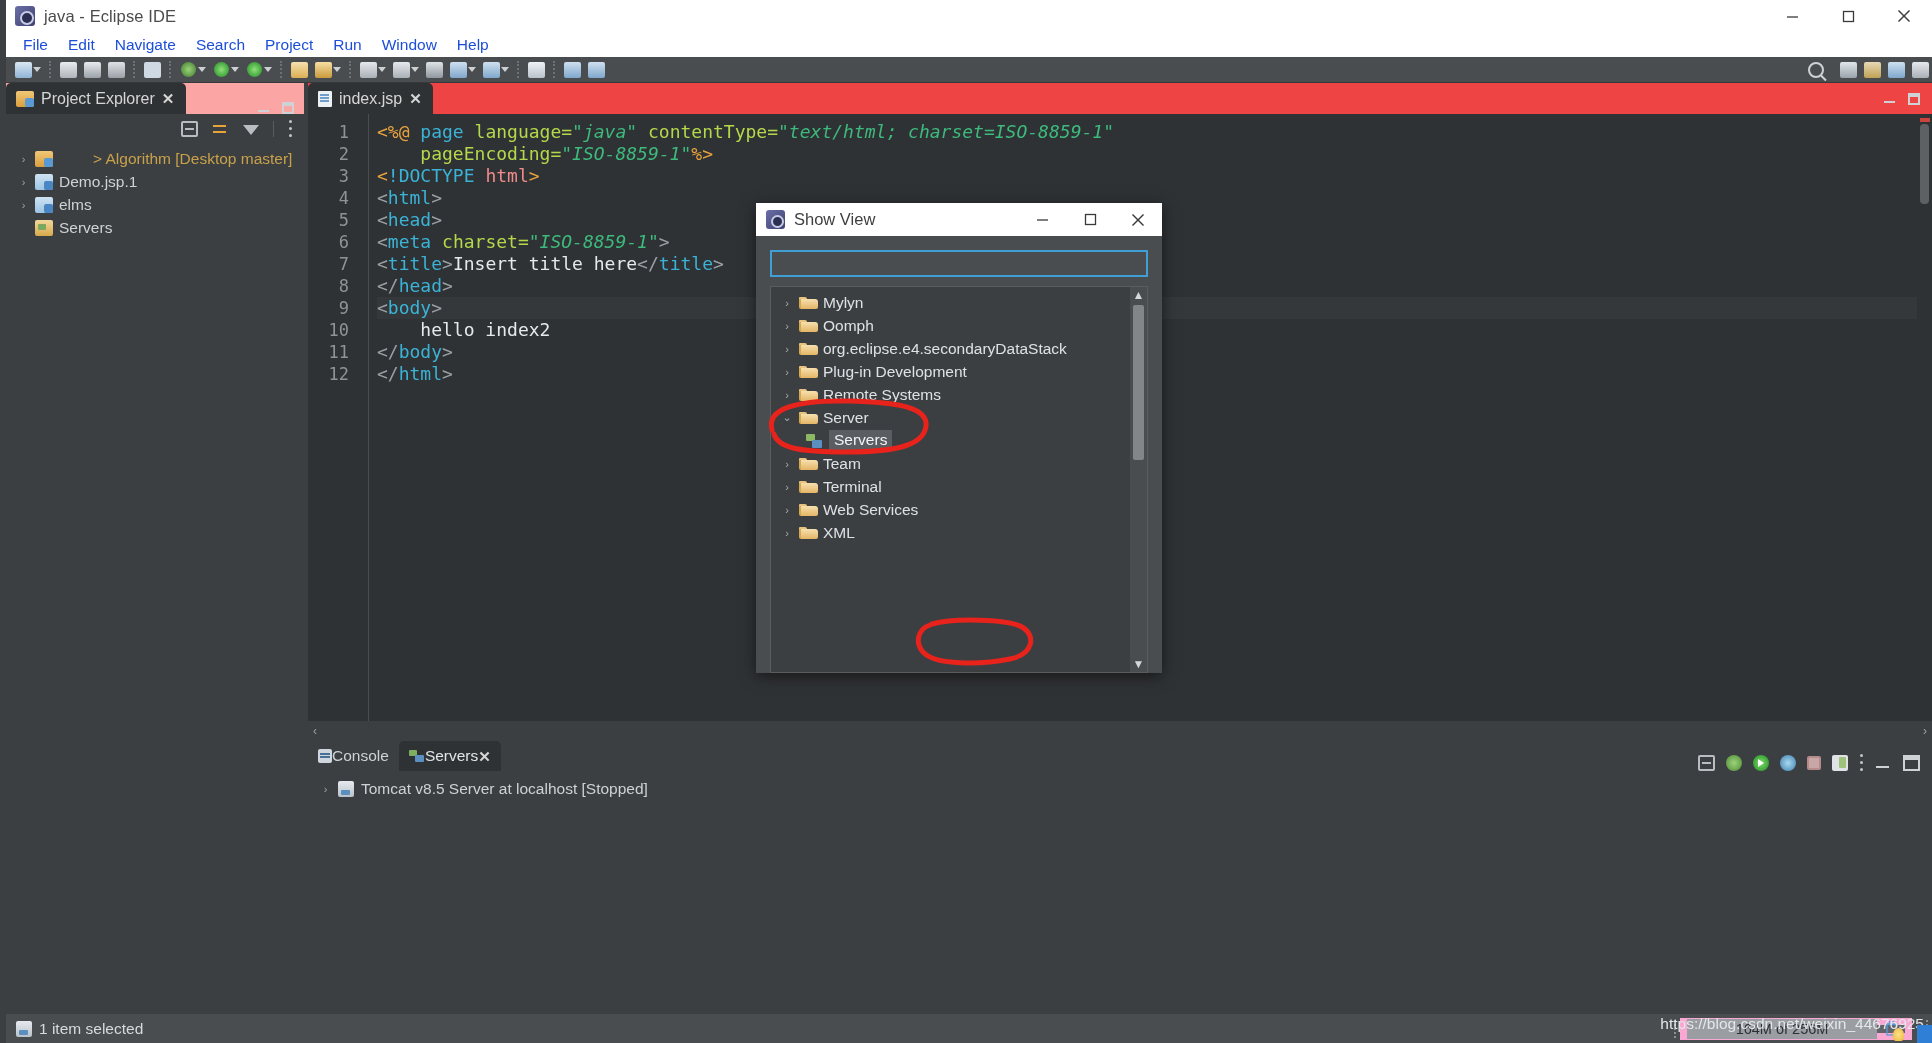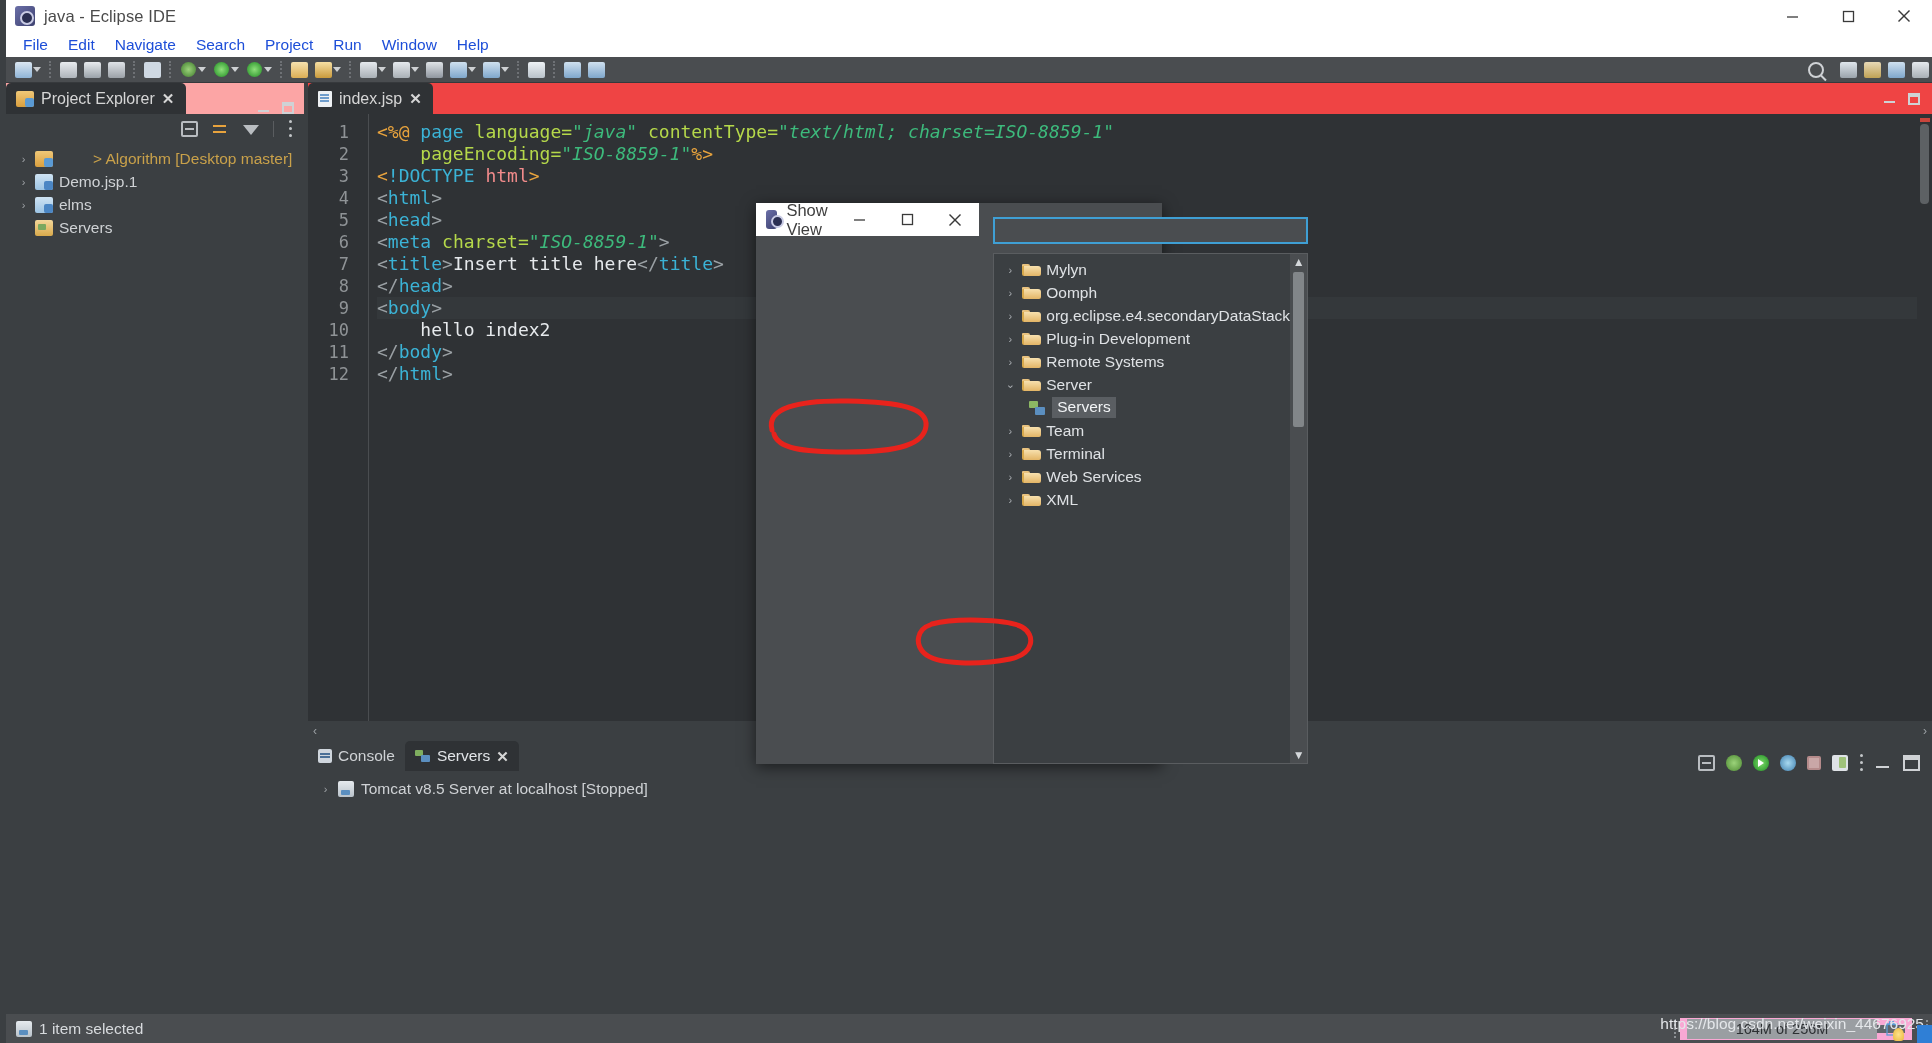--- a/index.html
+++ b/index.html
@@ -200,21 +200,21 @@
   .ed-vscroll { width: 15px; flex: 0 0 15px; background: #2f3235; position: relative; }
   .ed-vthumb { position:absolute; left:3px; top:10px; width:9px; height:80px; background:#5d6164; border-radius:4px; }
   .ed-marker-red { position:absolute; right:2px; top:4px; width:10px; height:4px; background:#c9453c; }
   .ed-hscroll { height: 20px; flex: 0 0 20px; background: #3b3f42; display:flex; align-items:center; justify-content:space-between; padding: 0 5px; }
   .hs-arrow { color:#9ba0a4; font-size: 12px; }
 
   
   .bottom-stack { flex: 1; display: flex; flex-direction: column; min-height: 0; background: #3b3f42; }
   .bv-tabrow { height: 30px; display:flex; align-items: flex-end; background: #3b3f42; }
   .bv-tab {
-    height: 30px; display:flex; align-items:center; gap:6px; padding: 0 10px;
+    height: 30px; display:flex; align-items:center; gap:0; padding: 0 10px;
     font-size: 15.5px; color: #cfd2d5;
   }
   .bv-tab.active { background:#2f3235; border-top-left-radius:5px; border-top-right-radius:5px; color:#e2e5e8; }
   .con-ico { width:14px;height:14px;background:#cfd6dd;border-radius:2px;position:relative; }
   .con-ico::after{content:"";position:absolute;left:2px;top:4px;width:10px;height:2px;box-shadow:0 3px 0 #4a6f96;background:#4a6f96;}
   .srv-ico { width:16px;height:14px;position:relative; }
   .srv-ico::before{content:"";position:absolute;left:0;top:1px;width:8px;height:6px;background:#7fae5f;border-radius:1px;}
   .srv-ico::after{content:"";position:absolute;left:6px;top:6px;width:9px;height:7px;background:#5b8fc0;border-radius:1px;}
   .bv-right { margin-left:auto; display:flex; align-items:center; gap:11px; padding-right: 12px; }
   .bvi { width:17px; height:16px; position:relative; }
@@ -259,23 +259,23 @@
   .watermark {
     position: absolute; right: 8px; top: 1px;
     font-size: 15.5px; color: #e4e7ea; white-space: nowrap;
   }
   .sb-bulb { position:absolute; right: 28px; bottom: 2px; width: 11px; height: 13px;
              background: radial-gradient(#ffe28a,#e9b63c); border-radius: 50% 50% 30% 30%; }
   .sb-blue { position:absolute; right: 0; bottom: 0; width: 15px; height: 18px; background: #2f7fd6; }
 
   
   .dialog {
-    position: absolute; left: 756px; top: 203px; width: 406px; height: 561px;
+    position: absolute; left: 756px; top: 203px; width: 406px; height: 470px;
     background: #4a4d50; box-shadow: 0 3px 14px rgba(0,0,0,.55);
-    display: flex; flex-direction: row; z-index: 40;
+    display: flex; flex-direction: column; z-index: 40;
   }
   .dlg-title {
     height: 33px; flex: 0 0 33px; background: #ffffff;
     display: flex; align-items: center;
   }
   .dlg-ico {
     width: 19px; height: 19px; margin: 0 9px 0 10px;
     background: linear-gradient(135deg,#6b6fa8,#3d4170); border-radius: 3px; position: relative;
   }
   .dlg-ico::after {

